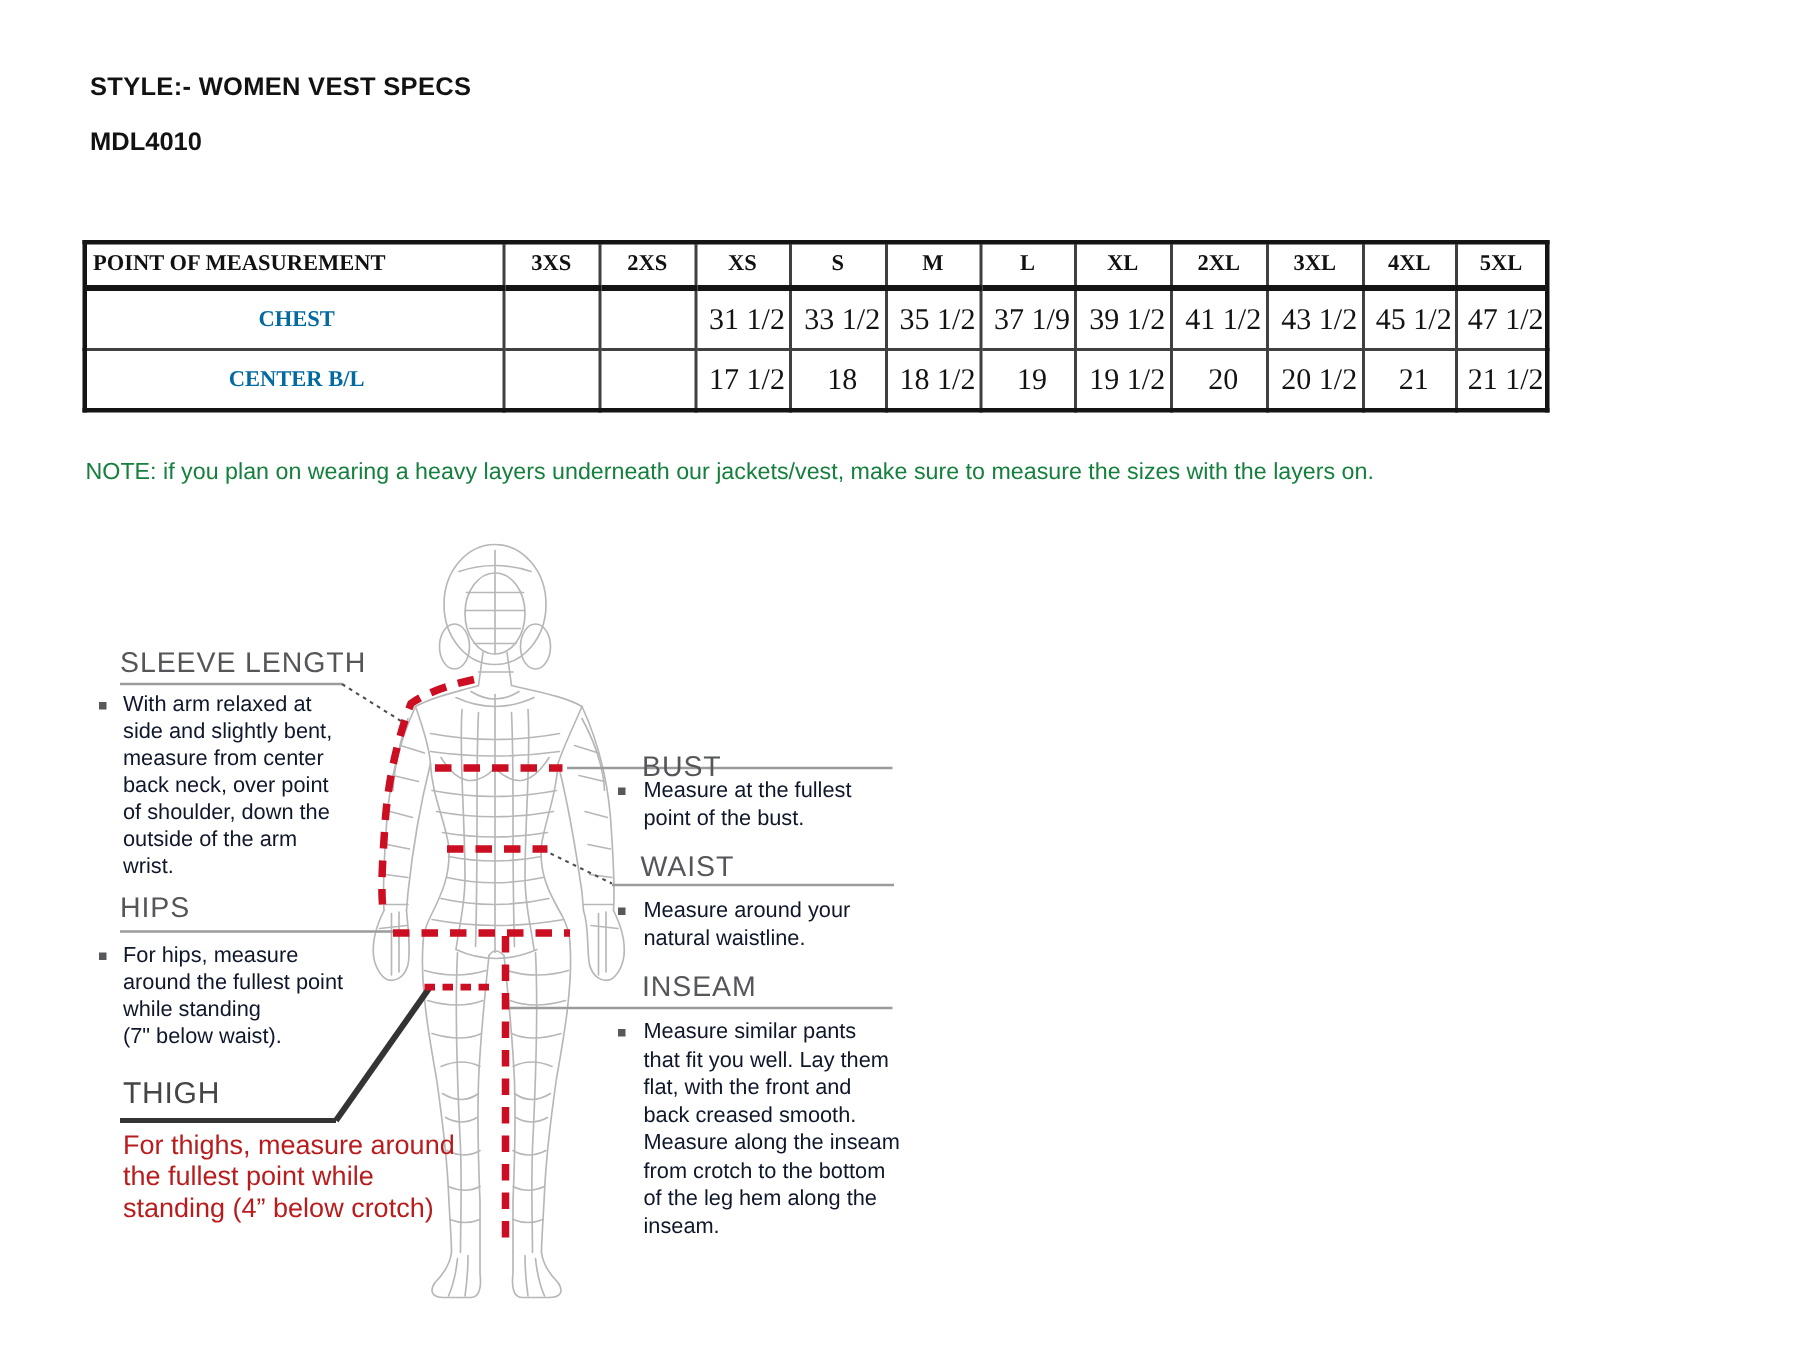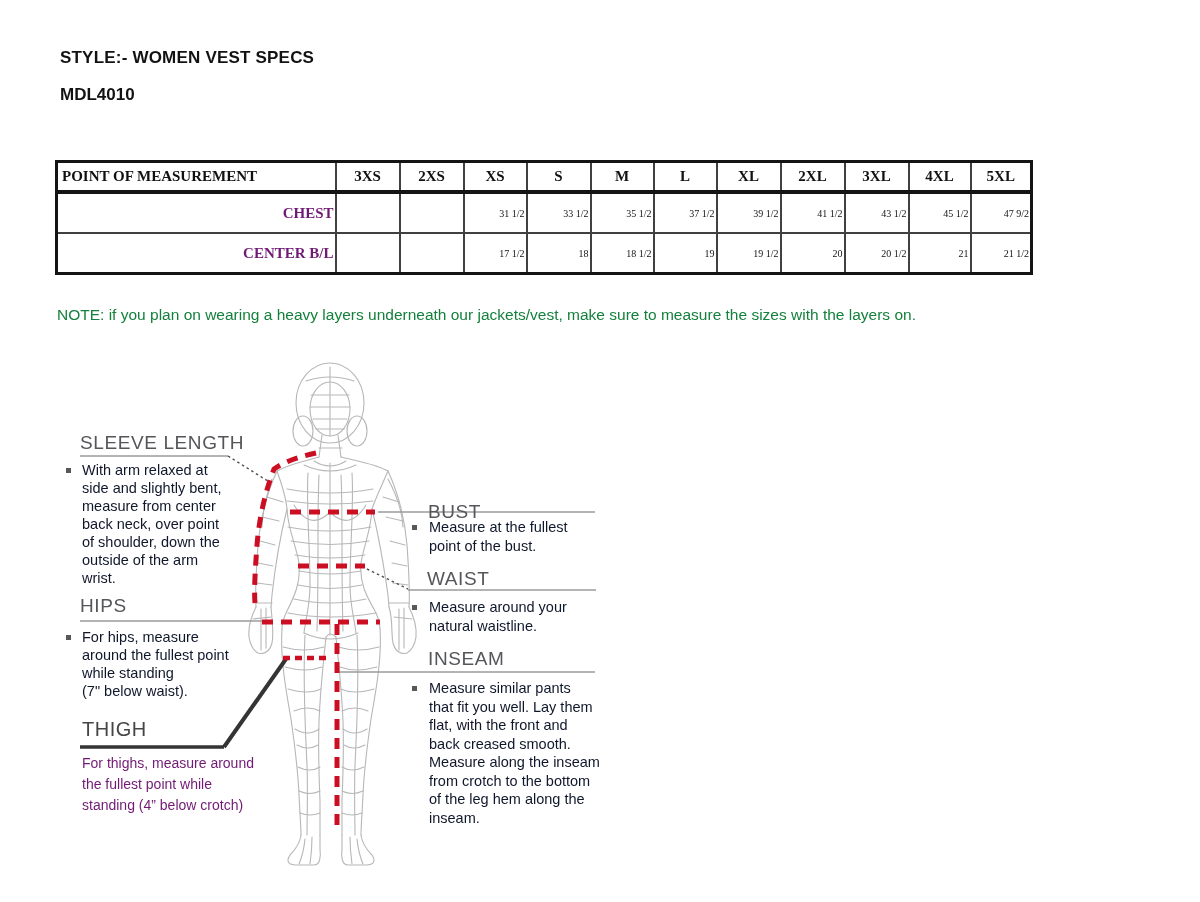--- a/index.html
+++ b/index.html
@@ -9,32 +9,32 @@
   .model{position:absolute;left:60px;top:85px;font-size:17px;font-weight:bold;color:#121212;}
   .note{position:absolute;left:57px;top:306px;font-size:15.5px;font-weight:normal;color:#15803d;}
 
   
   .size-table{position:absolute;left:55px;top:160px;border-collapse:collapse;table-layout:fixed;
               width:975px;border:3px solid #141414;}
   .size-table th,.size-table td{border:2px solid #404040;vertical-align:middle;
               font-family:Liberation Serif, serif;overflow:hidden;white-space:nowrap;}
   .size-table thead th{border-bottom:4px solid #141414;height:25px;font-size:15px;font-weight:bold;text-align:center;color:#111;}
   .size-table thead th.pom{text-align:left;padding-left:4px;}
-  .size-table tbody th{height:36px;text-align:right;padding-left:4px;font-size:15px;font-weight:bold;color:#701a75;}
-  .size-table tbody td{height:36px;text-align:right;padding-left:7px;font-size:10px;font-weight:normal;color:#131313;}
+  .size-table tbody th{height:36px;text-align:center;padding-left:4px;font-size:15px;font-weight:bold;color:#0369a1;}
+  .size-table tbody td{height:36px;text-align:center;padding-left:7px;font-size:20px;font-weight:normal;color:#131313;}
 
   
   .diagram{position:absolute;left:58px;top:345px;width:567px;height:535px;}
   .diagram svg{position:absolute;left:0;top:0;}
   .guide-head{position:absolute;font-size:19px;letter-spacing:.6px;color:#55565a;white-space:nowrap;}
   .guide-text{position:absolute;font-size:14.5px;line-height:18px;color:#0f172a;white-space:pre-line;}
   .guide-text.right{line-height:18.5px;}
   .bullet{position:absolute;width:5px;height:5px;background:#57585a;}
   .thigh-head{position:absolute;font-size:20px;letter-spacing:.5px;color:#454545;white-space:nowrap;}
-  .thigh-text{position:absolute;font-size:14px;line-height:21px;color:#701a75;white-space:pre-line;}
+  .thigh-text{position:absolute;font-size:18px;line-height:21px;color:#b91c1c;white-space:pre-line;}
 </style>
 </head>
 <body>
 
 <div class="page">
 
   <div class="title">STYLE:- WOMEN VEST SPECS</div>
   <div class="model">MDL4010</div>
 
   <table class="size-table">
@@ -69,26 +69,26 @@
         </tr>
       </thead>
     <tbody>
         <tr>
           <th>CHEST</th>
           <td></td>
           <td></td>
           <td>31 1/2</td>
           <td>33 1/2</td>
           <td>35 1/2</td>
-          <td>37 1/2</td>
+          <td>37 1/9</td>
           <td>39 1/2</td>
           <td>41 1/2</td>
           <td>43 1/2</td>
           <td>45 1/2</td>
-          <td>47 9/2</td>
+          <td>47 1/2</td>
         </tr>
         <tr>
           <th>CENTER B/L</th>
           <td></td>
           <td></td>
           <td>17 1/2</td>
           <td>18</td>
           <td>18 1/2</td>
           <td>19</td>
           <td>19 1/2</td>

